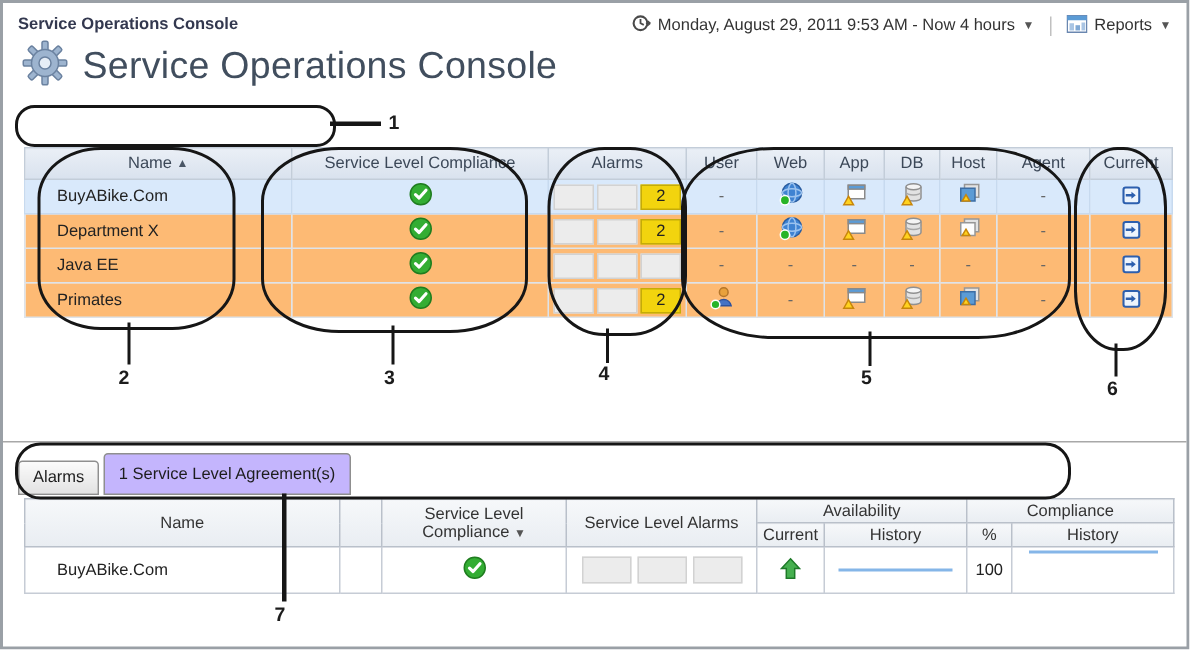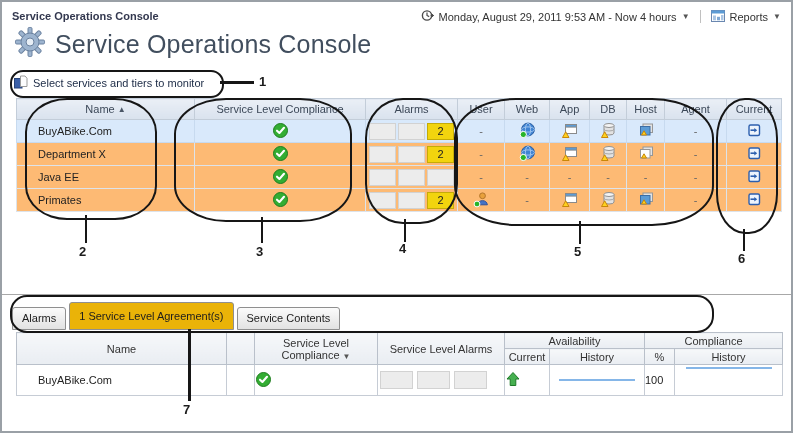--- a/index.html
+++ b/index.html
@@ -24,27 +24,27 @@
   .svc td.nm{text-align:left;padding-left:21px;color:#222;}
   .ab{display:inline-block;width:25px;height:15px;background:#ececec;border:1px solid #d2d2d2;
       margin:0 1px;vertical-align:middle;font-size:11px;line-height:15px;color:#222;}
   .ab.y{background:#f2d40e;border-color:#c4ab08;}
   .sort{font-size:8px;color:#4a5666;vertical-align:1px;}
   
   .hrline{position:absolute;top:292px;left:0;width:793px;height:1px;background:#a8a8a8;}
   .tabs{position:absolute;top:300px;left:10px;display:flex;align-items:flex-end;gap:3px;}
   .tab{height:21px;line-height:21px;padding:0 9px;font-size:11px;color:#1d1d1d;white-space:nowrap;
        background:linear-gradient(#fbfbfb,#e2e2e2);border:1px solid #8f8f8f;border-radius:3px 3px 0 0;cursor:pointer;}
-  .tab.on{height:26px;line-height:26px;background:#eab308;}
+  .tab.on{height:26px;line-height:26px;background:#c4b5fd;}
   
   table.sla{position:absolute;top:330px;left:14px;width:766px;border-collapse:collapse;table-layout:fixed;
             font-size:11px;color:#333;}
   .sla th{height:15px;background:linear-gradient(#f6f8fa,#e9edf2);border:1px solid #b9c0ca;
           font-weight:normal;color:#333;padding:0;}
-  .sla td{height:30px;border:1px solid #c6ccd5;text-align:left;background:#fff;padding:0;}
+  .sla td{height:30px;border:1px solid #c6ccd5;text-align:center;background:#fff;padding:0;}
   .sla td.nm{text-align:left;padding-left:21px;color:#222;}
   .ab2{display:inline-block;width:31px;height:16px;background:#ececec;border:1px solid #d2d2d2;margin:0 2px;vertical-align:middle;}
   .spark{height:0;border-top:2px solid #85b6e8;}
   .spark.av{width:76px;margin:0 auto;}
   .spark.cm{width:86px;margin:2px auto 0;}
   
   .co{position:absolute;border:2px solid #161616;z-index:20;pointer-events:none;}
   .cl{position:absolute;background:#161616;z-index:20;pointer-events:none;}
   .cn{position:absolute;z-index:21;font-size:13px;font-weight:bold;color:#1c1c1c;pointer-events:none;}
   .e1{left:8px;top:68px;width:210px;height:24px;border-radius:13px;}
@@ -114,29 +114,20 @@
               </g>
             </g>
           <circle cx="16" cy="16" r="9" fill="#9db4cf"></circle>
           <circle cx="16" cy="16" r="4" fill="#e7eef6"></circle>
         </g>
       </svg>
     </span>
     <h1>Service Operations Console</h1>
   </div>
 
-  <div class="selectlink">
-    <span class="icn">
-      <svg width="14" height="14" viewBox="0 0 14 14">
-          <rect x="0.5" y="3.5" width="7.5" height="9.5" fill="#3a5fa8" stroke="#27437a"></rect>
-          <path d="M6.5,1 h4.5 l2,2.2 v8.3 h-6.5 z" fill="#fdfdfd" stroke="#9a9a9a"></path>
-        </svg>
-    </span>
-    <span>Select services and tiers to monitor</span>
-  </div>
 
   <table class="svc">
     <colgroup>
         <col style="width:178px">
         <col style="width:171px">
         <col style="width:92px">
         <col style="width:47px">
         <col style="width:45px">
         <col style="width:40px">
         <col style="width:37px">
@@ -291,21 +282,20 @@
               </svg></span></td>
     </tr>
   </tbody>
     </table>
 
   <div class="hrline"></div>
 
   <div class="tabs">
     <div class="tab">Alarms</div>
     <div class="tab on">1 Service Level Agreement(s)</div>
-    <div class="tab">Service Contents</div>
   </div>
 
   <table class="sla">
     <colgroup>
         <col style="width:210px">
         <col style="width:28px">
         <col style="width:123px">
         <col style="width:127px">
         <col style="width:45px">
         <col style="width:95px">

